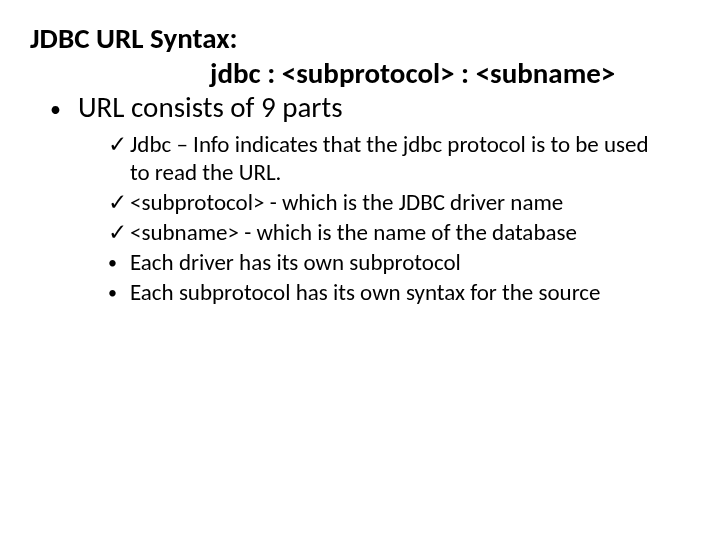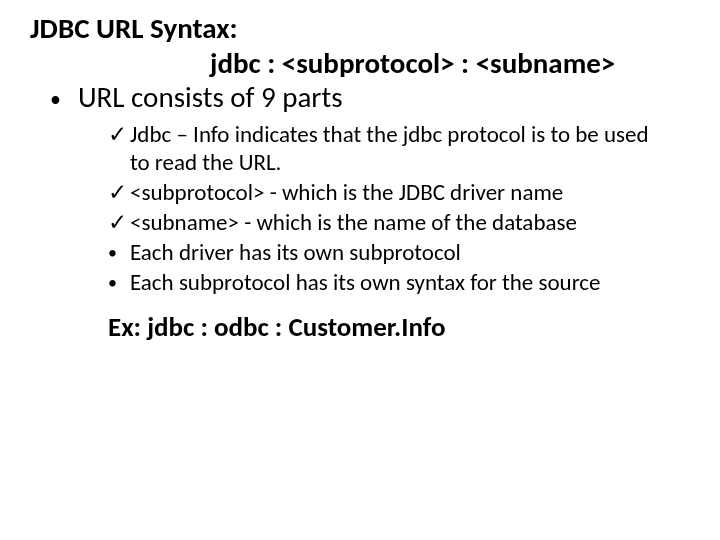--- a/index.html
+++ b/index.html
@@ -9,21 +9,21 @@
     height: 540px;
     background: #fff;
     font-family: Calibri, "Segoe UI", Arial, sans-serif;
     color: #000;
   }
   .slide {
     position: relative;
     width: 720px;
     height: 536px;
     box-sizing: border-box;
-    padding: 12px 30px 0 30px;
+    padding: 22px 30px 0 30px;
   }
   .title {
     font-weight: 700;
     font-size: 29px;
     line-height: 1.15;
     margin-bottom: 2px;
   }
   .syntax-line {
     font-weight: 700;
     font-size: 29px;
@@ -107,15 +107,14 @@
       <span class="txt">Each driver has its own subprotocol</span>
     </div>
 
     <div class="sub-item">
       <span class="mark dot2">•</span>
       <span class="txt">Each subprotocol has its own syntax for the source</span>
     </div>
 
   </div>
 
-  <div class="example">Ex:  jdbc : odbc : Customer.Info</div>
 
 </div>
 
 </body></html>

